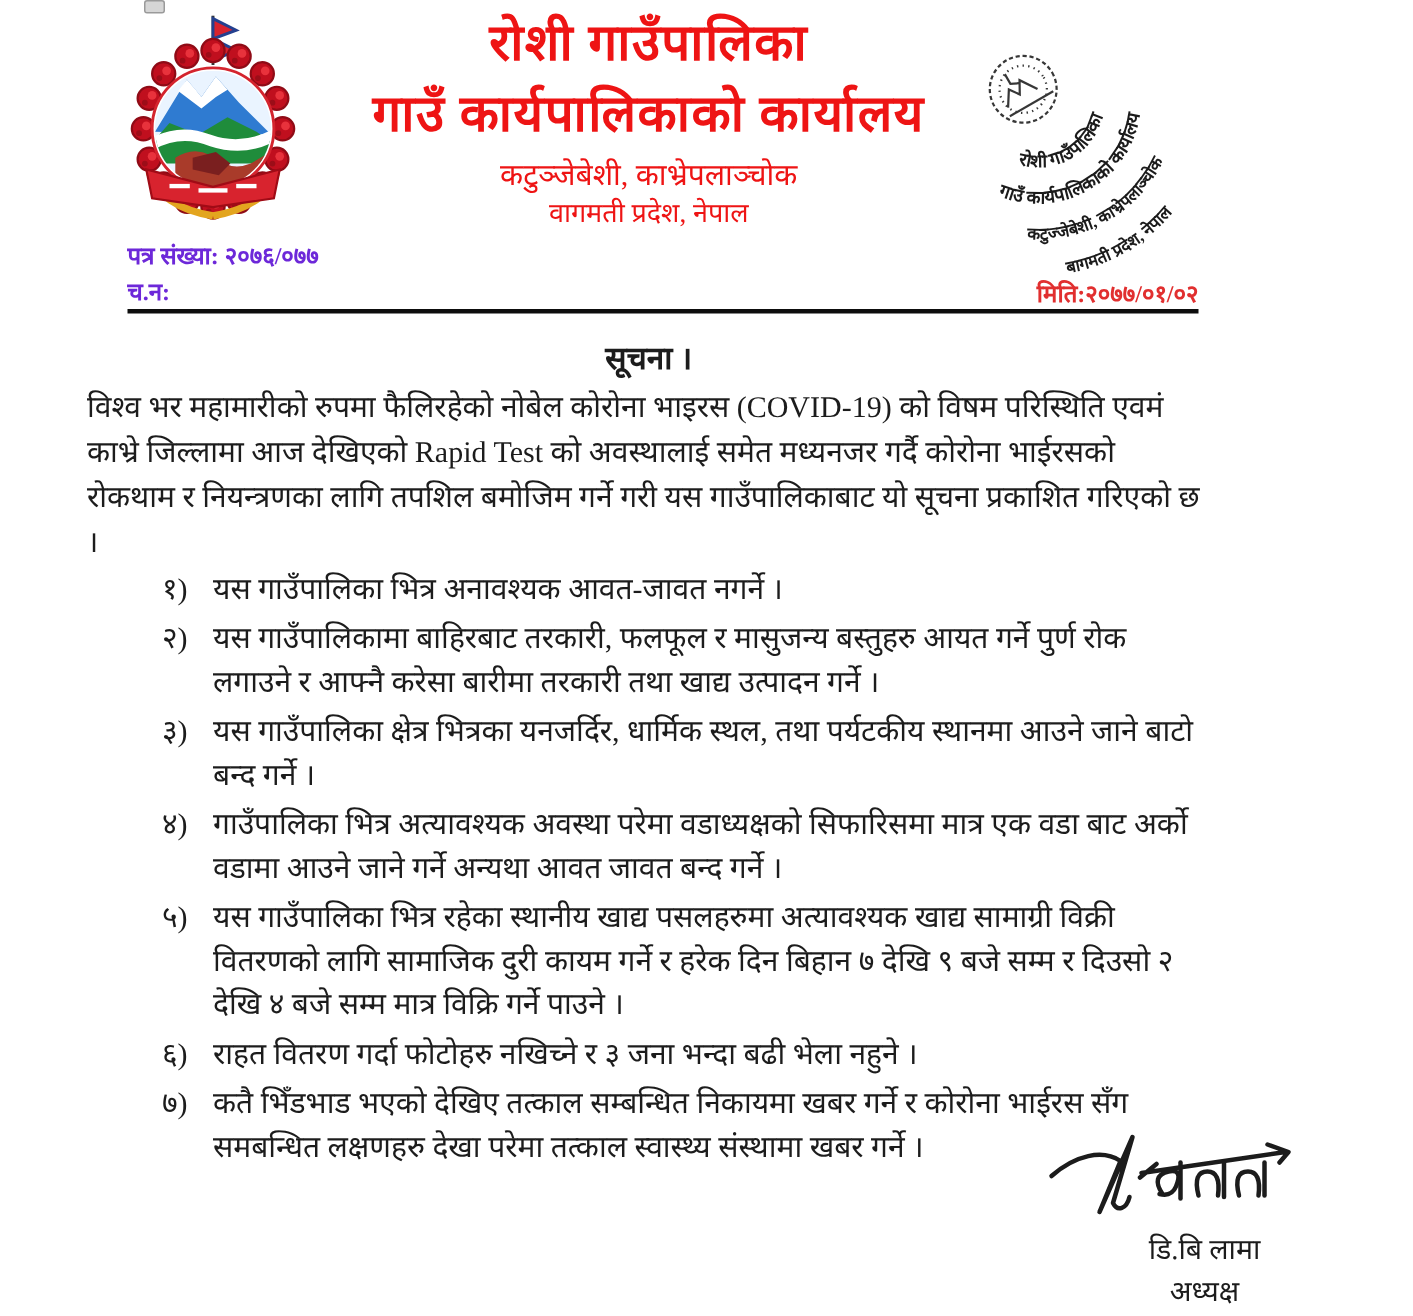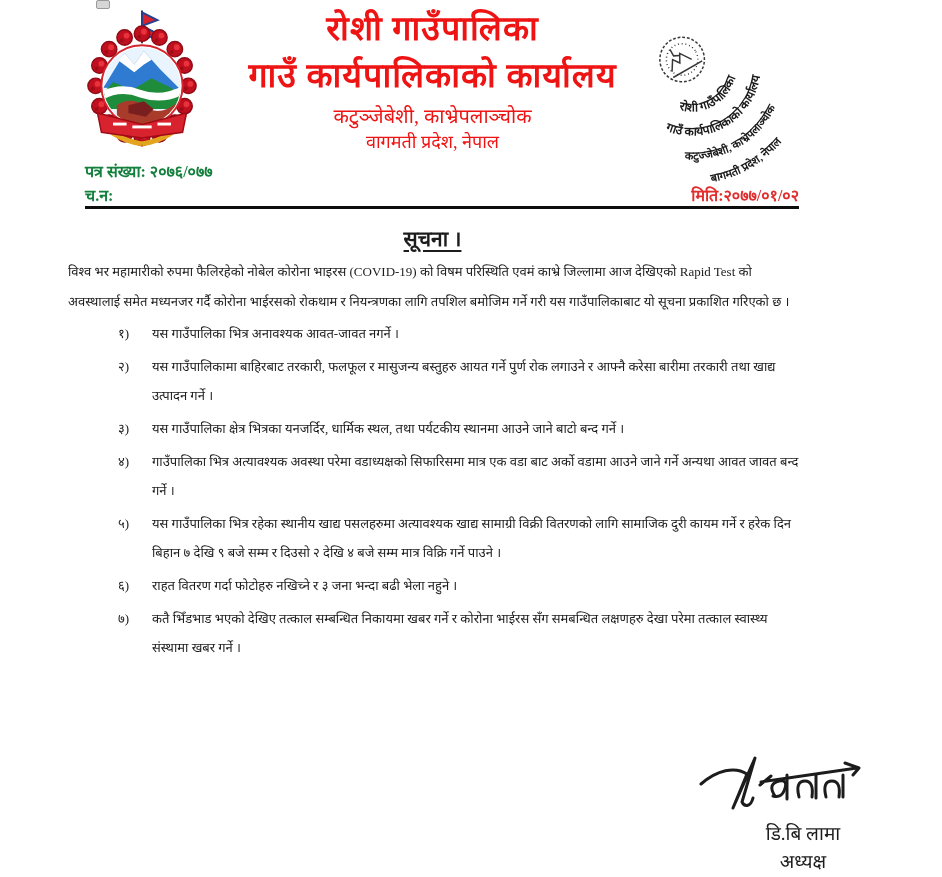--- a/index.html
+++ b/index.html
@@ -12,29 +12,29 @@
     position:absolute; left:96px; top:0; width:14px; height:9px;
     background:#d6d6d6; border:1px solid #9a9a9a; border-radius:2px;
   }
   .emblem { position:absolute; left:84px; top:8px; width:116px; height:148px; }
   .hdr { position:absolute; left:0; width:100%; text-align:center; color:#ee1414; }
   .t1 { top:4px;  font-size:34px; font-weight:bold; letter-spacing:1px; }
   .t2 { top:51px; font-size:34px; font-weight:bold; letter-spacing:1px; }
   .t3 { top:102px; font-size:20px; font-weight:normal; }
   .t4 { top:129px; font-size:18px; }
   .stamp { position:absolute; left:585px; top:26px; width:232px; mix-blend-mode:multiply; }
-  .refs { position:absolute; left:85px; top:160px; color:#15803d; font-size:16px; font-weight:bold; line-height:24px; }
+  .refs { position:absolute; left:85px; top:160px; color:#6d28d9; font-size:16px; font-weight:bold; line-height:24px; }
   .date { position:absolute; right:66px; top:184px; color:#e12f2f; font-size:16px; font-weight:bold; }
   .rule { position:absolute; left:85px; right:66px; top:206px; height:3px; background:#0d0d0d; }
   .notice-title {
     position:absolute; left:0; width:100%; top:224px; text-align:center;
     font-size:21px; font-weight:bold;
   }
-  .notice-title span { text-decoration:underline; text-underline-offset:4px; text-decoration-thickness:2px; }
-  .content { position:absolute; left:68px; right:62px; top:257px; font-size:13px; line-height:30px; }
+  .notice-title span { text-underline-offset:4px; text-decoration-thickness:2px; }
+  .content { position:absolute; left:58px; right:62px; top:257px; font-size:20px; line-height:30px; }
   .intro { margin-bottom:2px; }
   .details-label { margin-bottom:2px; }
   .nlist { margin-left:50px; }
   .nitem { display:flex; margin-bottom:4px; line-height:29px; }
   .nitem .num { flex:0 0 34px; }
   .nitem .txt { flex:1; }
   .sig-svg { position:absolute; left:695px; top:750px; width:176px; height:72px; }
   .sig-block { position:absolute; left:728px; top:820px; width:150px; text-align:center; font-size:19px; line-height:28px; }
   .stamp text { font-family:"Liberation Serif","DejaVu Serif",serif; font-weight:bold; fill:#1b1b1b; }
 </style>

